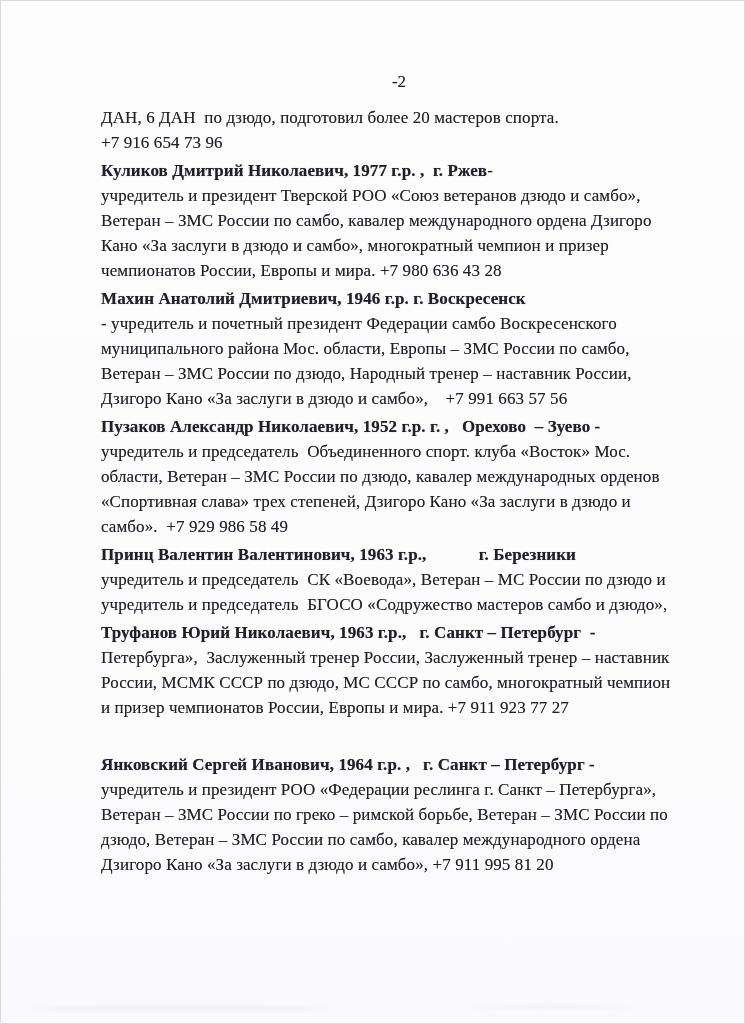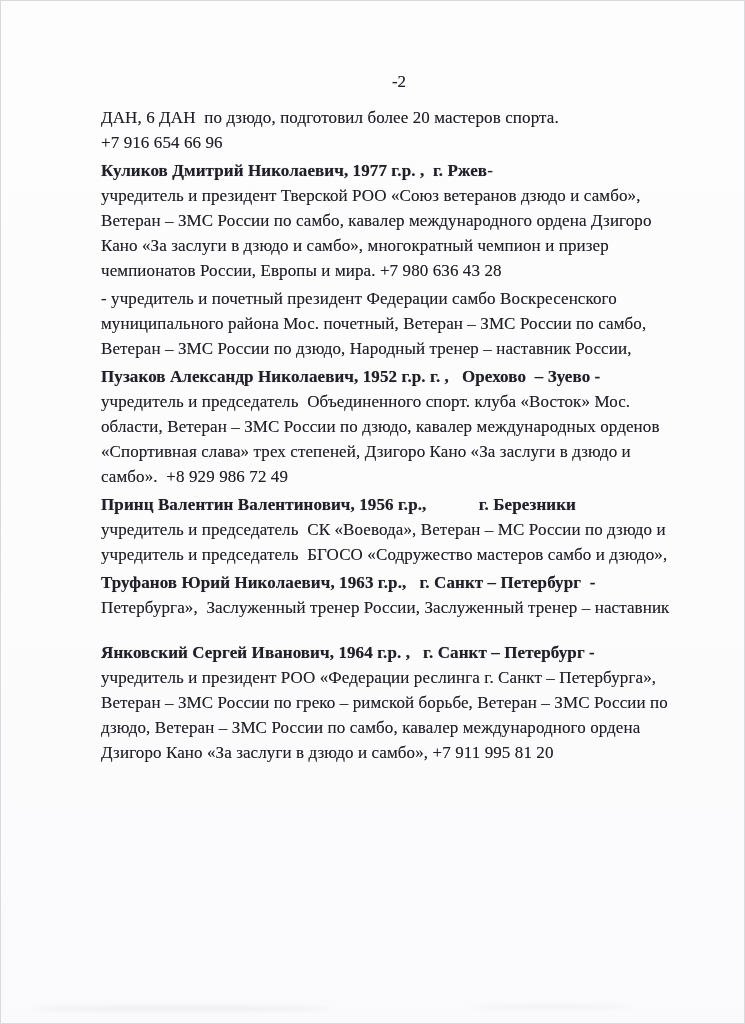--- a/index.html
+++ b/index.html
@@ -39,21 +39,21 @@
     line-height: 25px;
     text-shadow: 0 0 0.6px rgba(35, 35, 48, 0.45);
   }
   .intro {
     margin-top: 11px;
   }
   .entry {
     margin-top: 3px;
   }
   .entry.extra-gap {
-    margin-top: 20px;
+    margin-top: 32px;
   }
   .heading {
     display: flex;
     font-weight: bold;
     font-size: 17px;
     line-height: 25px;
     white-space: pre;
     letter-spacing: 0.1px;
     text-shadow: 0 0 0.7px rgba(30, 30, 42, 0.5);
   }
@@ -83,76 +83,83 @@
 </style>
 </head>
 <body>
 
 <div class="page">
   <div class="content">
     <div class="page-number">-2</div>
 
     <div class="intro">
       <div class="line">ДАН, 6 ДАН  по дзюдо, подготовил более 20 мастеров спорта.</div>
-      <div class="line">+7 916 654 66 96</div>
+      <div class="line">+7 916 654 73 96</div>
     </div>
 
     <div id="entries">
   <section class="entry">
     <div class="heading">
       <span class="heading-text">Куликов Дмитрий Николаевич, 1977 г.р. ,  г. Ржев</span>
       <span class="heading-suffix">-</span>
     </div>
     <div class="body">
             <div class="line">учредитель и президент Тверской РОО «Союз ветеранов дзюдо и самбо»,</div>
             <div class="line">Ветеран – ЗМС России по самбо, кавалер международного ордена Дзигоро</div>
             <div class="line">Кано «За заслуги в дзюдо и самбо», многократный чемпион и призер</div>
             <div class="line">чемпионатов России, Европы и мира. +7 980 636 43 28</div>
           </div>
   </section>
 
   <section class="entry">
+    <div class="heading">
+      <span class="heading-text">Махин Анатолий Дмитриевич, 1946 г.р. г. Воскресенск</span>
+      <span class="heading-suffix"></span>
+    </div>
     <div class="body">
             <div class="line">- учредитель и почетный президент Федерации самбо Воскресенского</div>
-            <div class="line">муниципального района Мос. почетный, Ветеран – ЗМС России по самбо,</div>
+            <div class="line">муниципального района Мос. области, Европы – ЗМС России по самбо,</div>
             <div class="line">Ветеран – ЗМС России по дзюдо, Народный тренер – наставник России,</div>
+            <div class="line">Дзигоро Кано «За заслуги в дзюдо и самбо»,    +7 991 663 57 56</div>
           </div>
   </section>
 
   <section class="entry">
     <div class="heading">
       <span class="heading-text">Пузаков Александр Николаевич, 1952 г.р. г. ,   Орехово  – Зуево -</span>
       <span class="heading-suffix"></span>
     </div>
     <div class="body">
             <div class="line">учредитель и председатель  Объединенного спорт. клуба «Восток» Мос.</div>
             <div class="line">области, Ветеран – ЗМС России по дзюдо, кавалер международных орденов</div>
             <div class="line">«Спортивная слава» трех степеней, Дзигоро Кано «За заслуги в дзюдо и</div>
-            <div class="line">самбо».  +8 929 986 72 49</div>
+            <div class="line">самбо».  +7 929 986 58 49</div>
           </div>
   </section>
 
   <section class="entry">
     <div class="heading">
-      <span class="heading-text">Принц Валентин Валентинович, 1956 г.р.,            г. Березники</span>
+      <span class="heading-text">Принц Валентин Валентинович, 1963 г.р.,            г. Березники</span>
       <span class="heading-suffix"></span>
     </div>
     <div class="body">
             <div class="line">учредитель и председатель  СК «Воевода», Ветеран – МС России по дзюдо и</div>
             <div class="line">учредитель и председатель  БГОСО «Содружество мастеров самбо и дзюдо»,</div>
           </div>
   </section>
 
   <section class="entry">
     <div class="heading">
       <span class="heading-text">Труфанов Юрий Николаевич, 1963 г.р.,   г. Санкт – Петербург  -</span>
       <span class="heading-suffix"></span>
     </div>
     <div class="body">
             <div class="line">Петербурга»,  Заслуженный тренер России, Заслуженный тренер – наставник</div>
+            <div class="line">России, МСМК СССР по дзюдо, МС СССР по самбо, многократный чемпион</div>
+            <div class="line">и призер чемпионатов России, Европы и мира. +7 911 923 77 27</div>
           </div>
   </section>
 
   <section class="entry extra-gap">
     <div class="heading">
       <span class="heading-text">Янковский Сергей Иванович, 1964 г.р. ,   г. Санкт – Петербург -</span>
       <span class="heading-suffix"></span>
     </div>
     <div class="body">
             <div class="line">учредитель и президент РОО «Федерации реслинга г. Санкт – Петербурга»,</div>

